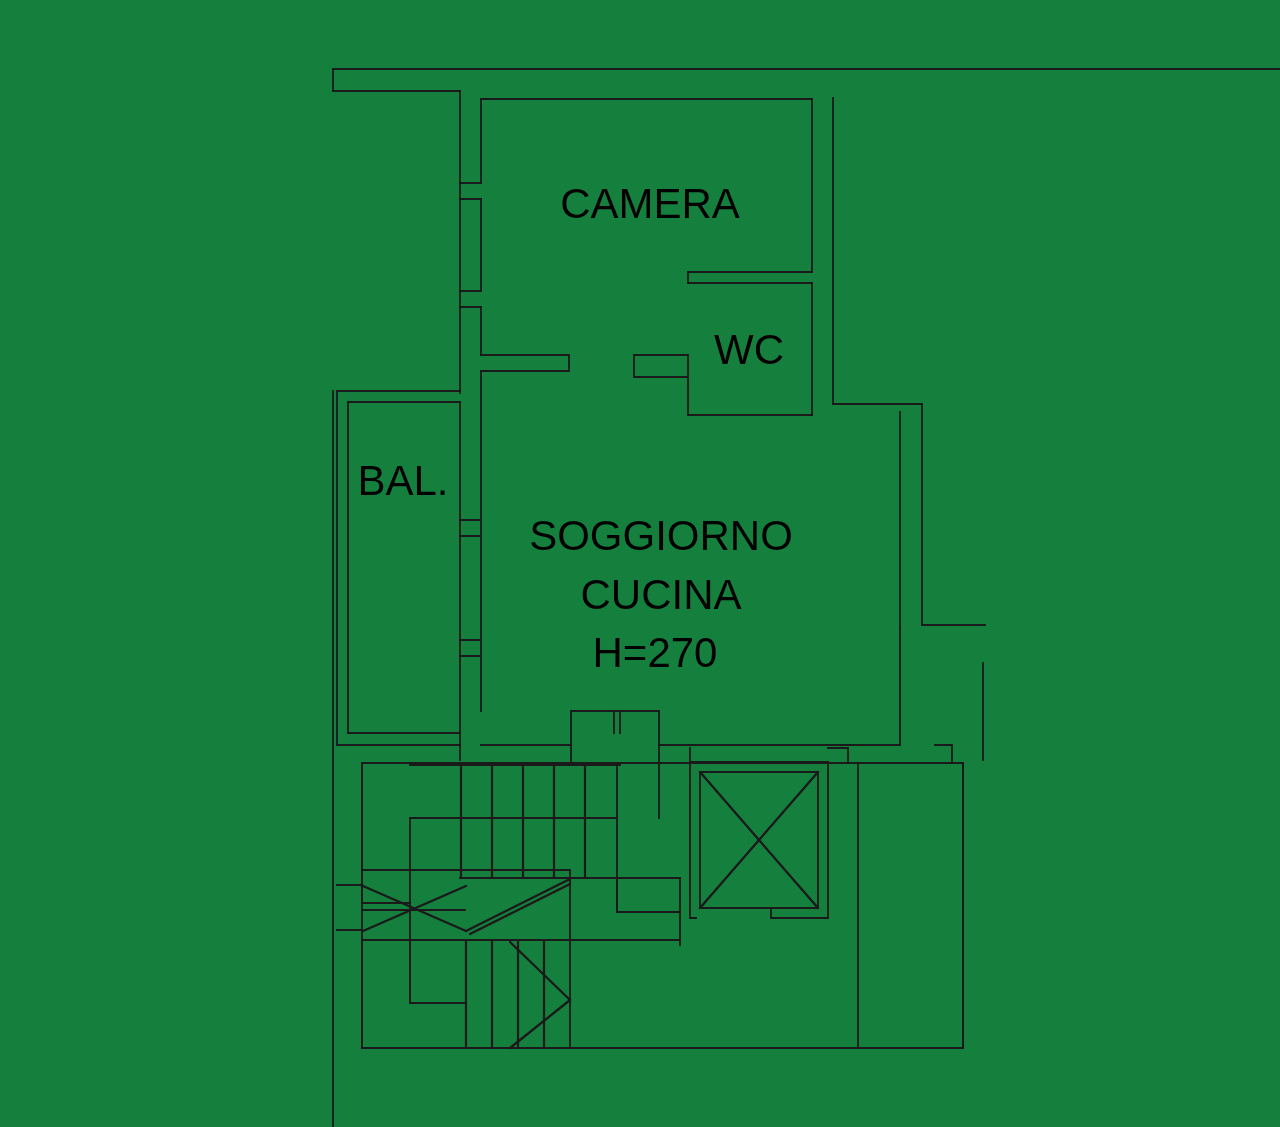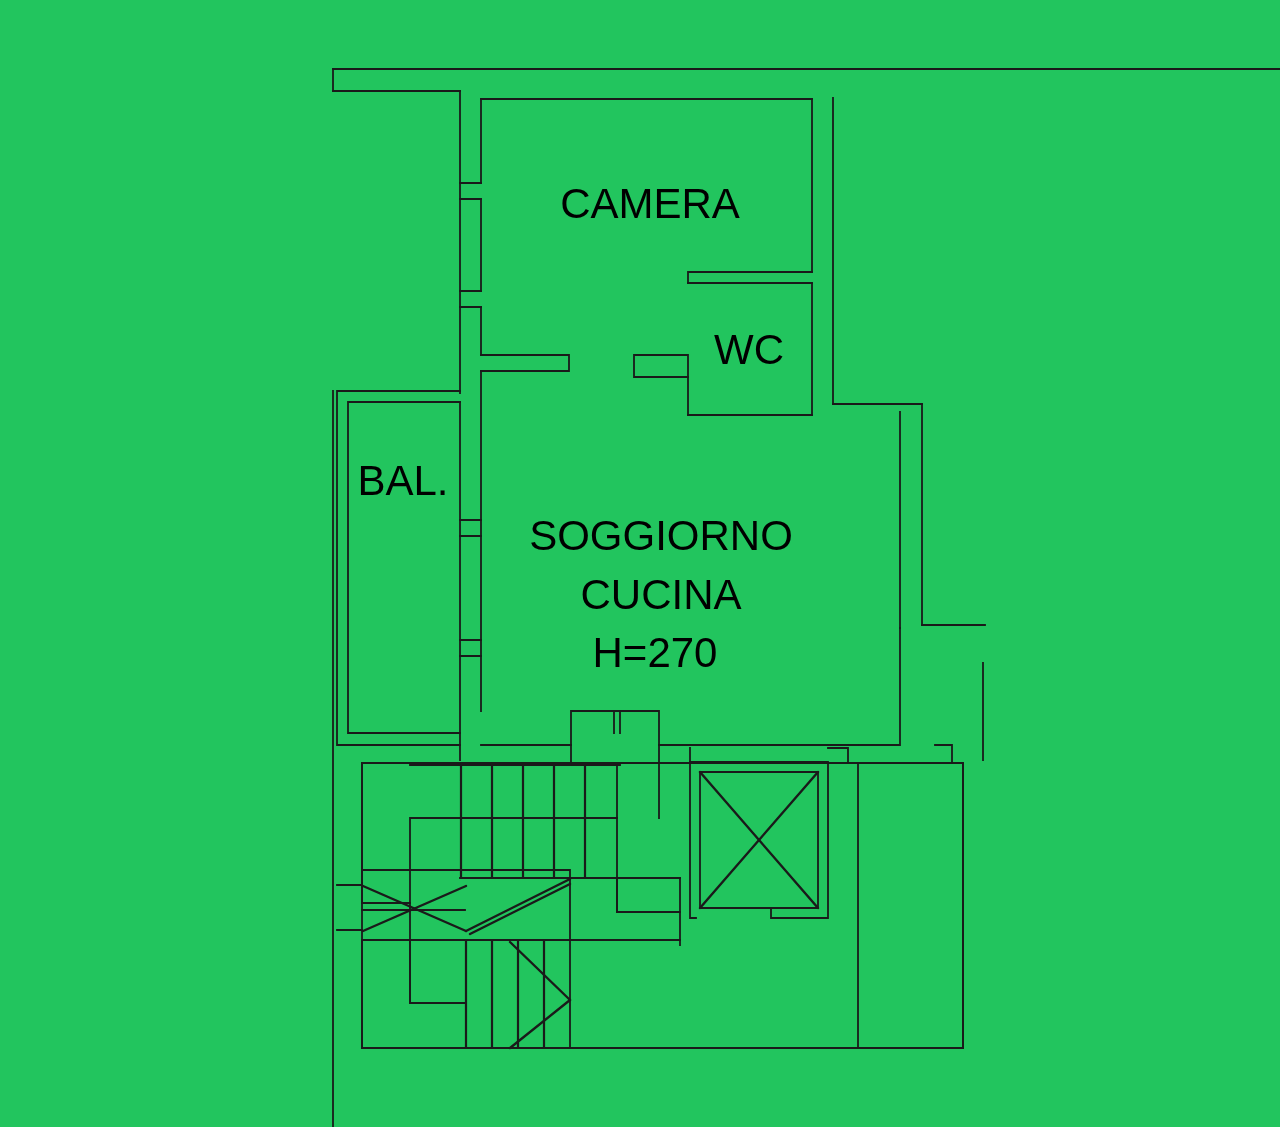--- a/index.html
+++ b/index.html
@@ -10,21 +10,21 @@
   body {
     width: 1280px;
     height: 1127px;
     font-family: "Liberation Sans", sans-serif;
     overflow: hidden;
   }
   #plan-root {
     position: relative;
     width: 1280px;
     height: 1127px;
-    background: #22c55e;
+    background: #15803d;
   }
   #plan-svg {
     position: absolute;
     top: 0; left: 0;
     width: 1280px;
     height: 1127px;
     display: block;
   }
   .room-label {
     font-family: "Liberation Sans", sans-serif;

